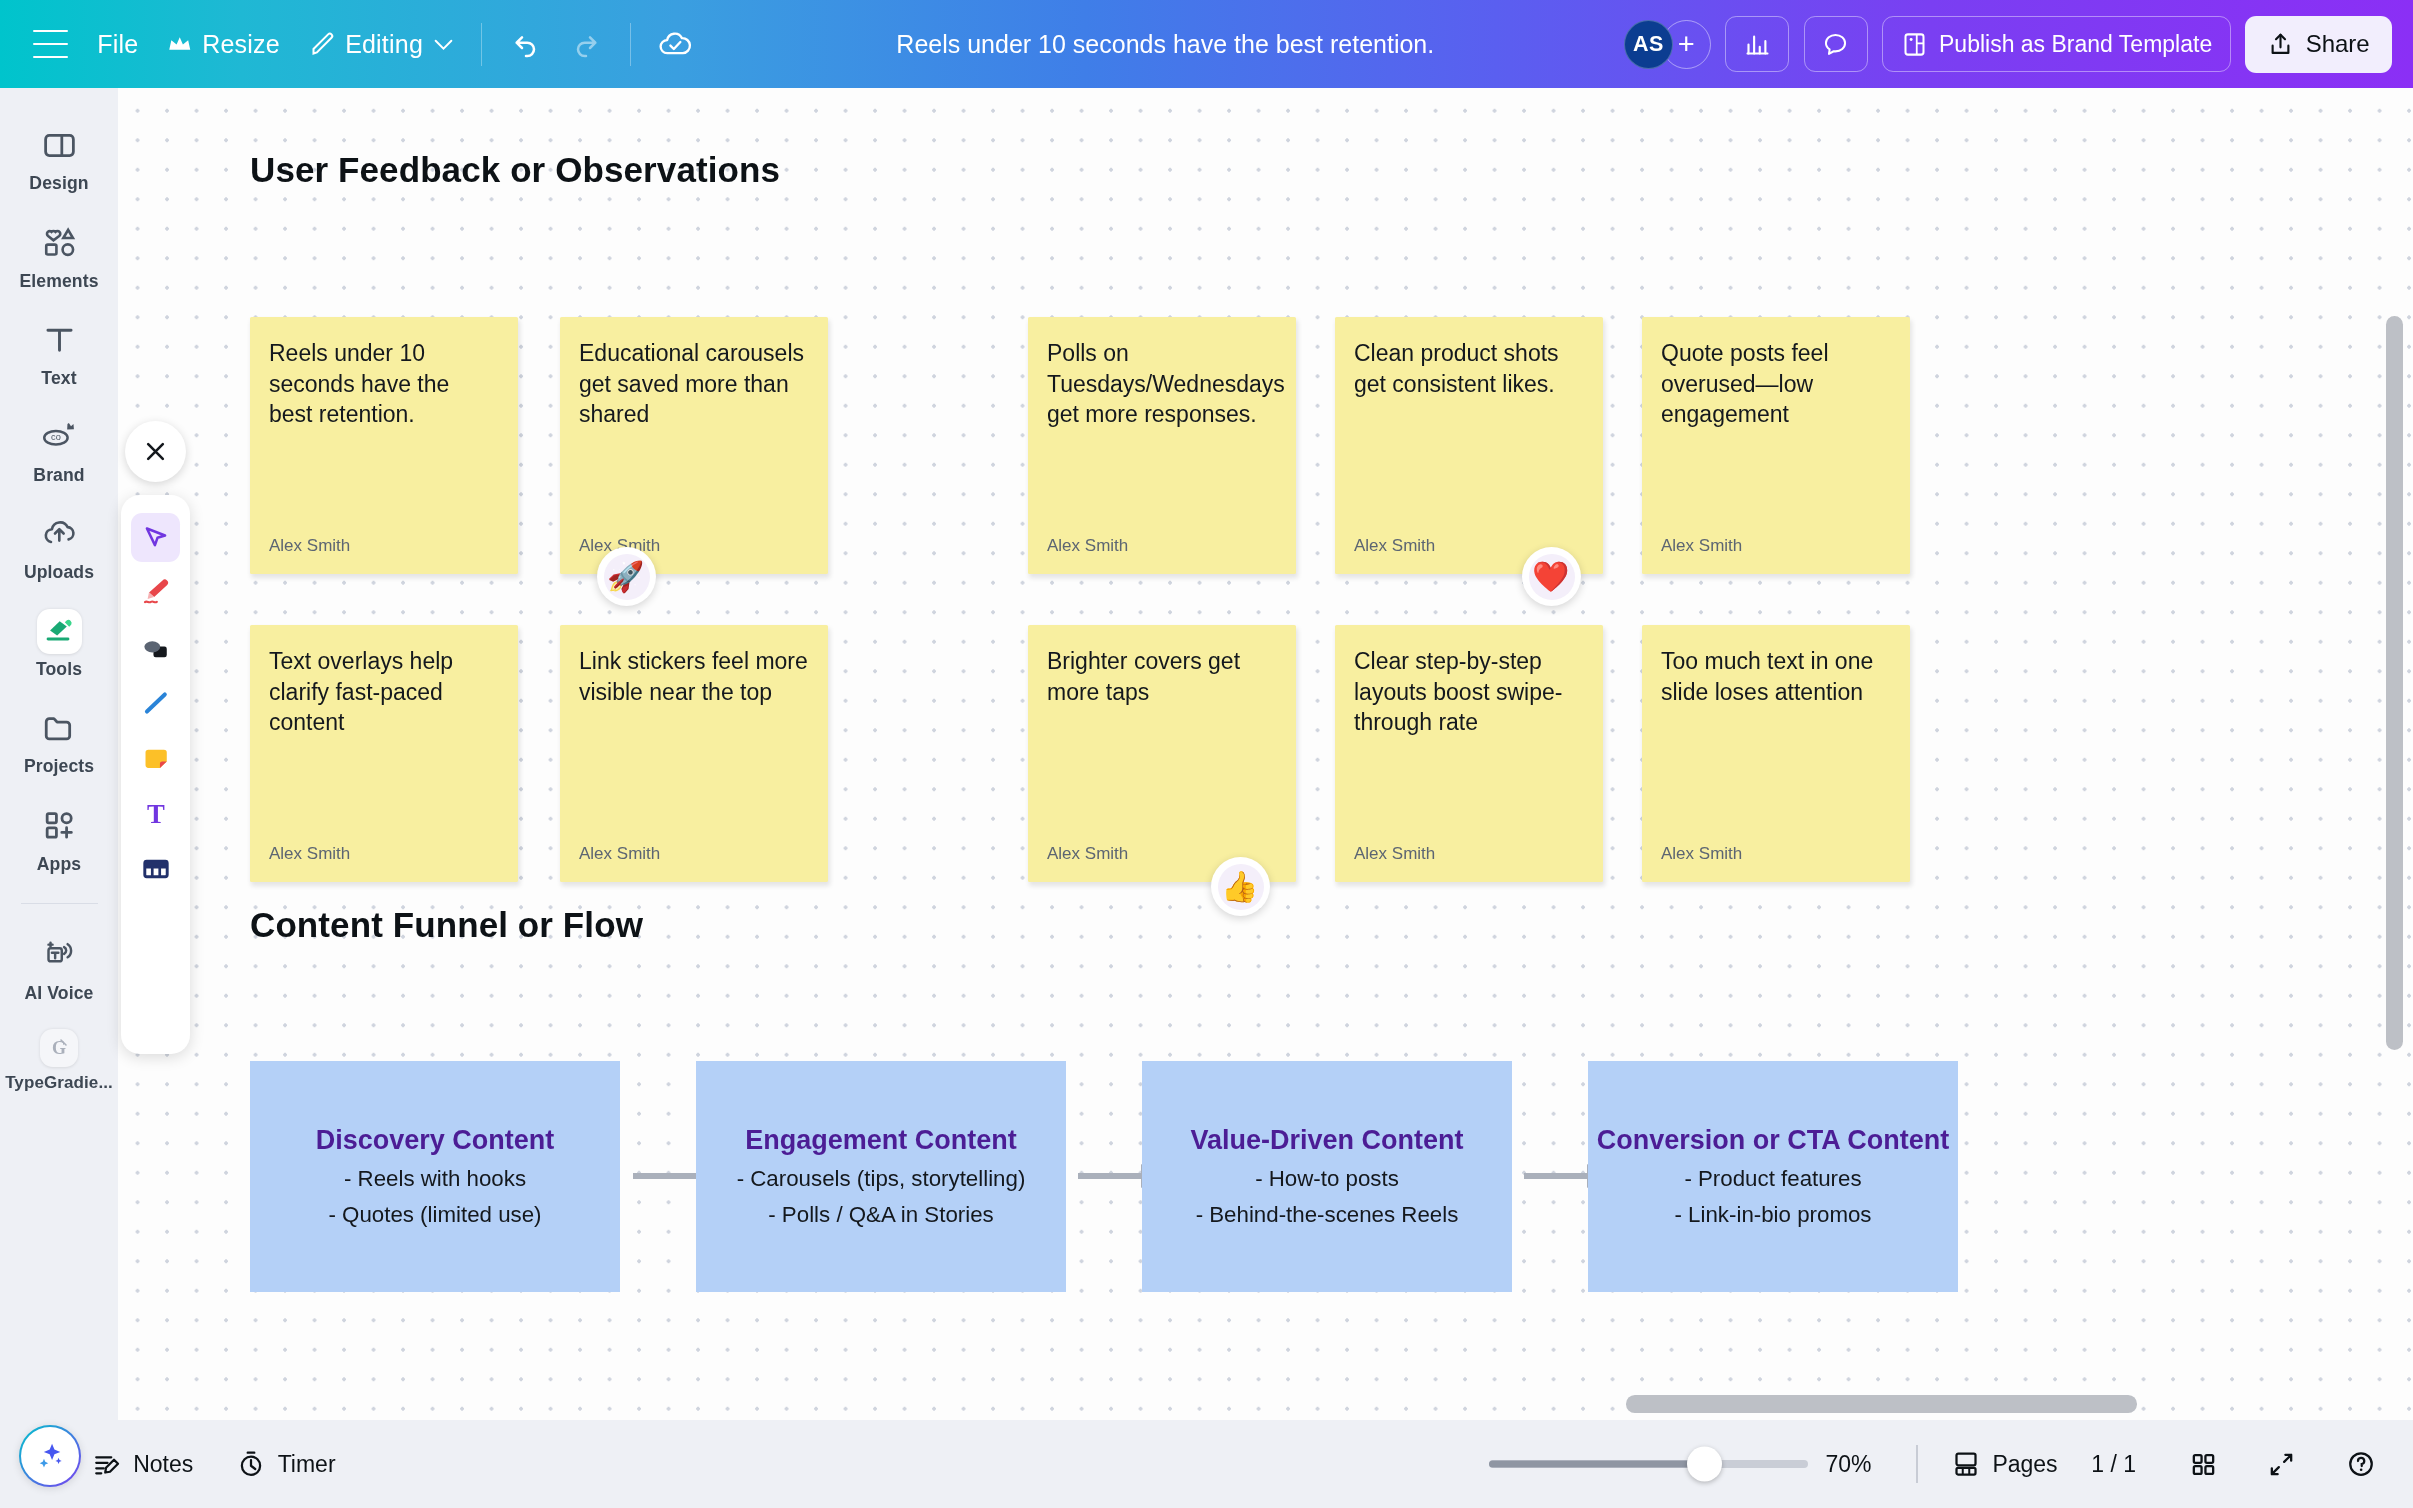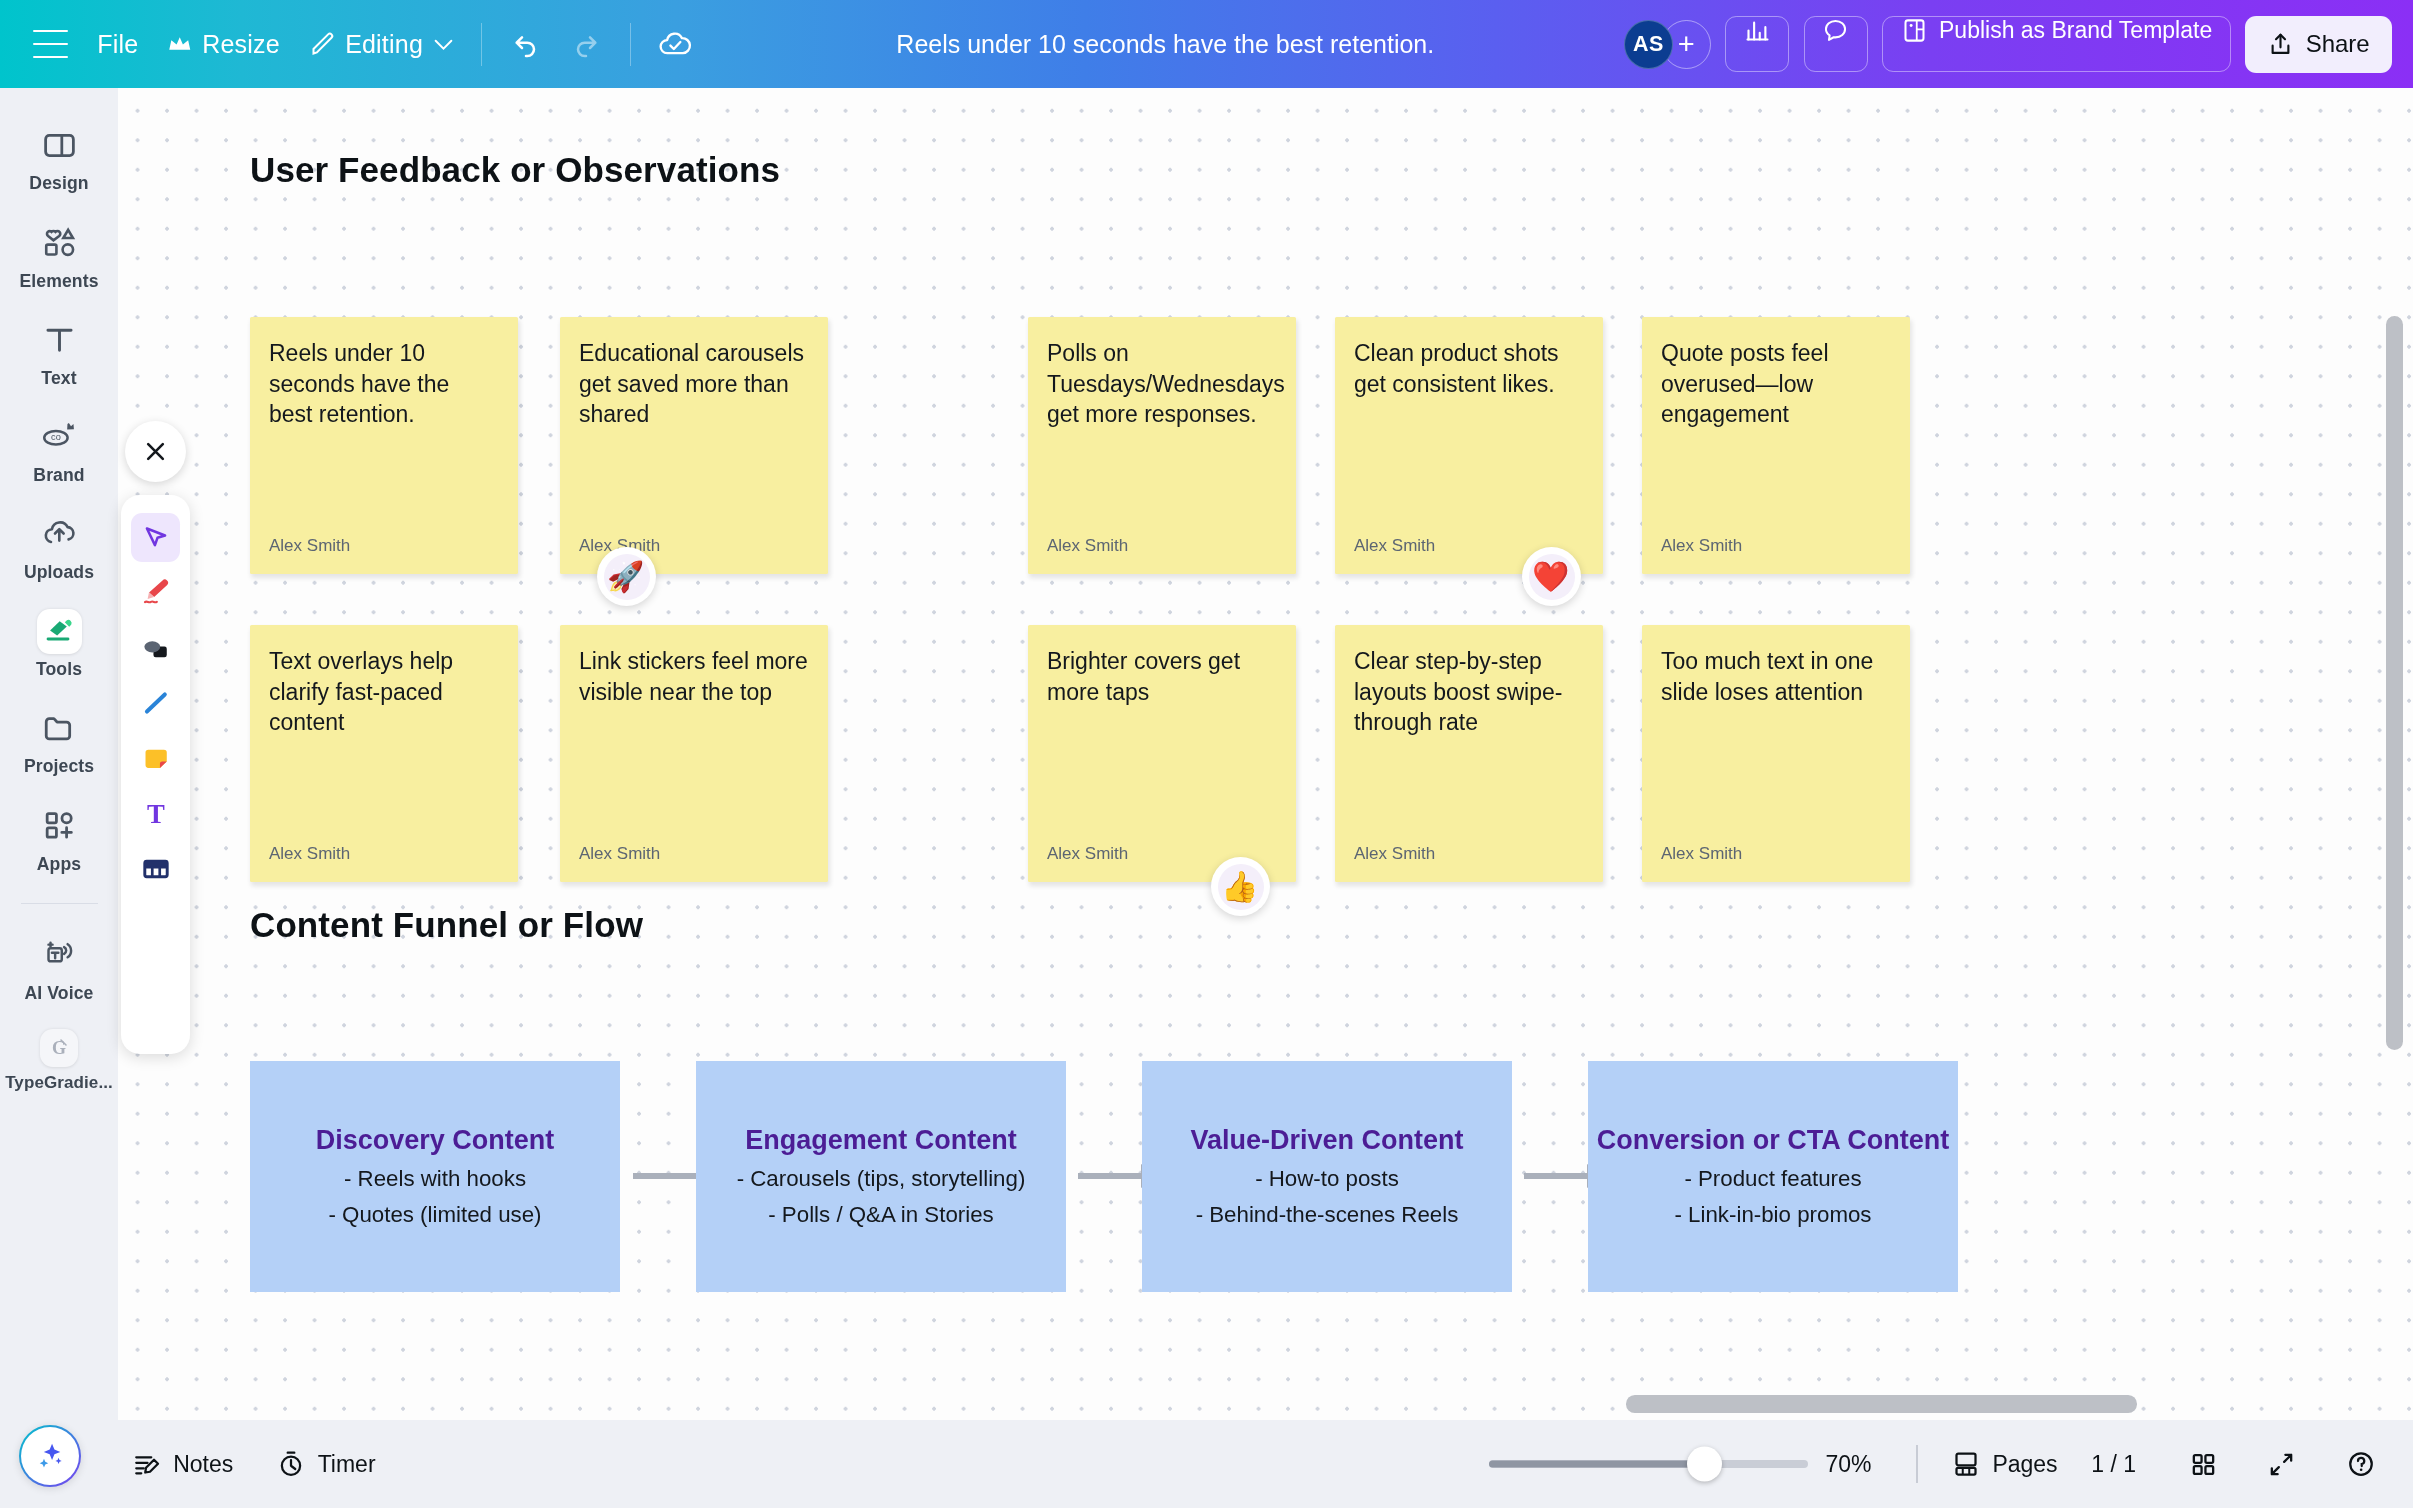--- a/index.html
+++ b/index.html
@@ -43,21 +43,21 @@
   }
   .avatar-add{
     width:49px; height:49px; border-radius:50%;
     border:1.6px solid rgba(255,255,255,.45);
     margin-left:-11.2px; display:flex; align-items:center; justify-content:center;
     color:#fff; font-size:29px; font-weight:300; cursor:pointer; background:transparent;
   }
   .ghost-btn{
     height:56px; min-width:56px; border-radius:11.2px;
     border:1.6px solid rgba(255,255,255,.42);
-    display:flex; align-items:flex-start; justify-content:center; gap:11.2px;
+    display:flex; align-items:center; justify-content:center; gap:11.2px;
     color:#fff; cursor:pointer; padding:0 17.6px;
   }
   .ghost-btn .lbl{ font-size:23px; white-space:nowrap; }
   .share-btn{
     height:57px; border-radius:11.2px; background:#f2eefd; color:#0d1216;
     display:flex; align-items:center; gap:11.2px; padding:0 22.3px;
     font-size:24px; cursor:pointer; font-weight:400;
   }
 
   
@@ -147,21 +147,21 @@
   .pal-btn.active{ background:#eee6fd; }
 
   
   .sb-v{ position:absolute; right:9.6px; top:228px; width:17.6px; height:734px; background:#bdc0c6; border-radius:8.8px; cursor:pointer; z-index:20;}
   .sb-h{ position:absolute; bottom:8px; left:1508px; width:511px; height:17.6px; background:#bdc0c6; border-radius:8.8px; cursor:pointer; z-index:20;}
 
   
   .bottombar{
     position:absolute; bottom:0; left:0; width:2413px; height:88px;
     background:#eef0f5; display:flex; align-items:center; z-index:40;
-    padding:0 21px 0 116px; justify-content:space-between;
+    padding:0 21px 0 76px; justify-content:space-between;
   }
   .bb-left{ display:flex; align-items:center; gap:11.2px; }
   .bb-btn{
     display:flex; align-items:center; gap:11.2px; padding:9.6px 16px; border-radius:8px;
     cursor:pointer; color:#0d1216; font-size:23px;
   }
   .bb-right{ display:flex; align-items:center; gap:17.6px; }
   .zoom-slider{ width:319px; height:29px; display:flex; align-items:center; position:relative; cursor:pointer; }
   .zs-track{ width:100%; height:7.2px; background:#c9cdd6; border-radius:4px; }
   .zs-fill{ position:absolute; left:0; top:50%; transform:translateY(-50%); height:7.2px; background:#8f96a3; border-radius:4px; width:215px;}

